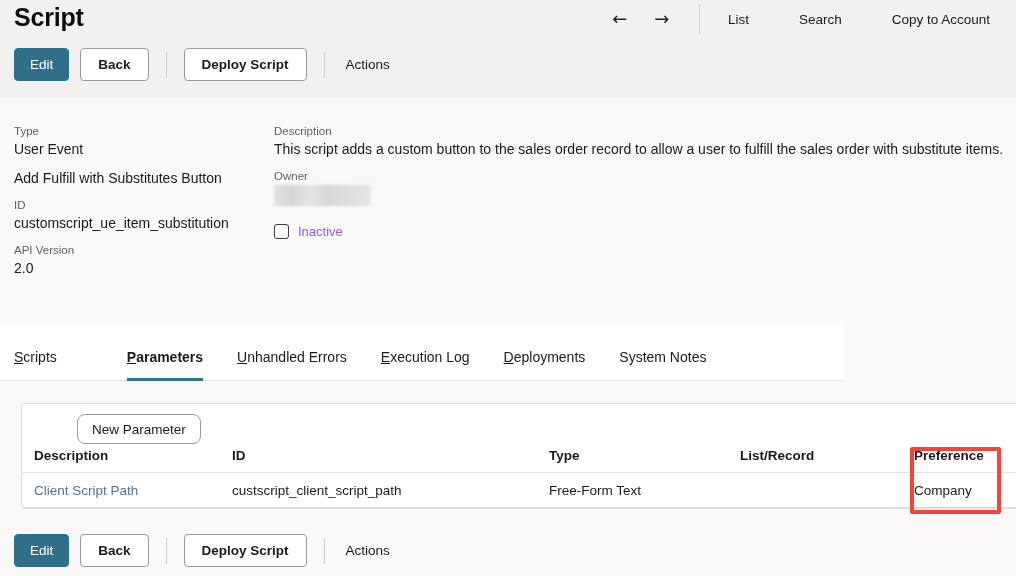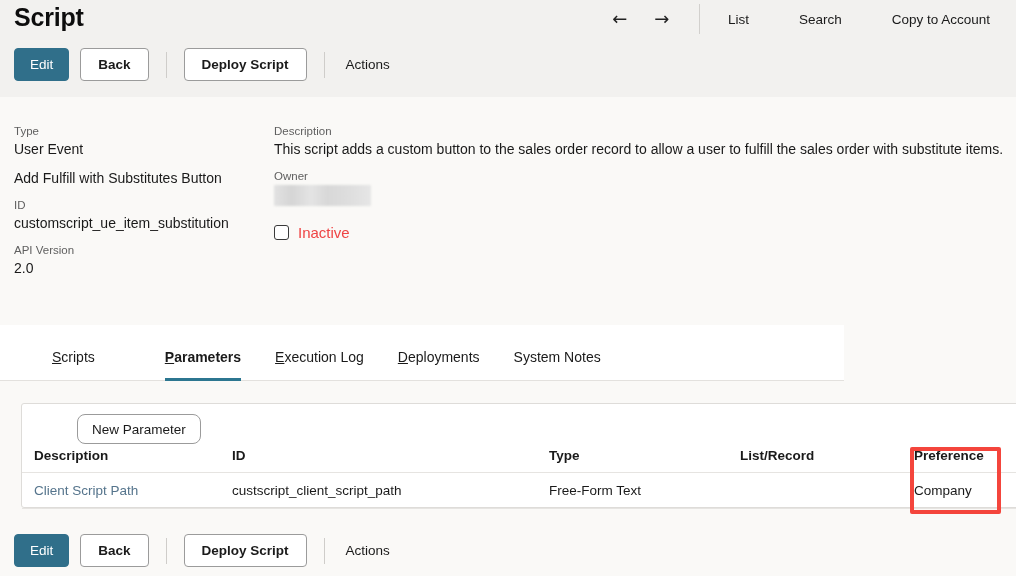--- a/index.html
+++ b/index.html
@@ -191,35 +191,34 @@
   .checkbox {
     width: 15px;
     height: 15px;
     border: 1.5px solid #3a3a3a;
     border-radius: 3px;
     background: #ffffff;
     cursor: pointer;
     flex: none;
   }
   .checkbox-label {
-    font-size: 15px;
-    color: #ef4444;
+    font-size: 13px;
+    color: #8b5cf6;
     margin-left: 9px;
   }
 
   
   .tabstrip {
     position: absolute;
     left: 0;
     top: 325px;
     width: 844px;
     height: 56px;
     background: #ffffff;
     border-bottom: 1px solid #e3e1de;
-    padding-left: 38px;
   }
   .tabs {
     display: flex;
     align-items: flex-end;
     height: 56px;
     padding-left: 14px;
   }
   .tab {
     position: relative;
     font-size: 14px;
@@ -387,20 +386,21 @@
         <div class="checkbox"></div>
         <div class="checkbox-label">Inactive</div>
       </div>
     </div>
   </div>
 
   <div class="tabstrip">
     <div class="tabs">
       <div class="tab"><span class="acc">S</span><span>cripts</span></div>
       <div class="tab active"><span class="acc">P</span><span>arameters</span></div>
+      <div class="tab"><span class="acc">U</span><span>nhandled Errors</span></div>
       <div class="tab"><span class="acc">E</span><span>xecution Log</span></div>
       <div class="tab"><span class="acc">D</span><span>eployments</span></div>
       <div class="tab"><span>System Notes</span></div>
     </div>
   </div>
 
   <div class="panel">
     <div class="panel-toolbar">
       <button class="btn-newparam">New Parameter</button>
     </div>

